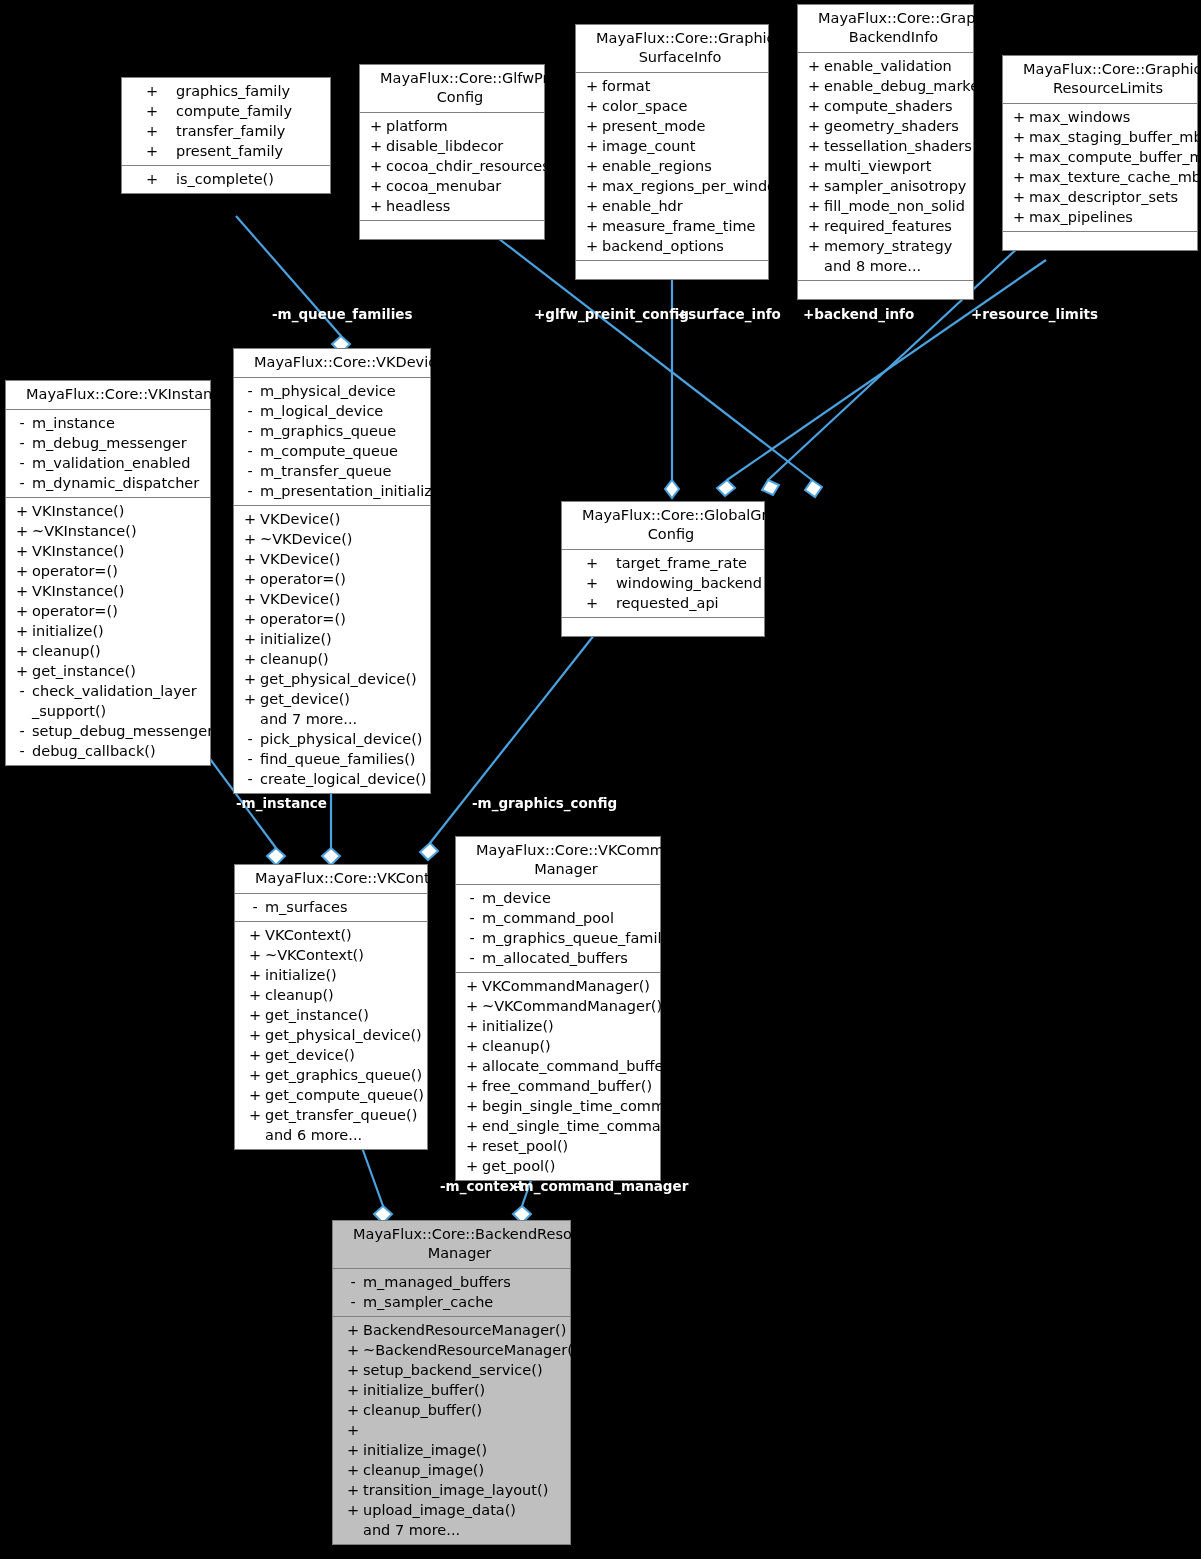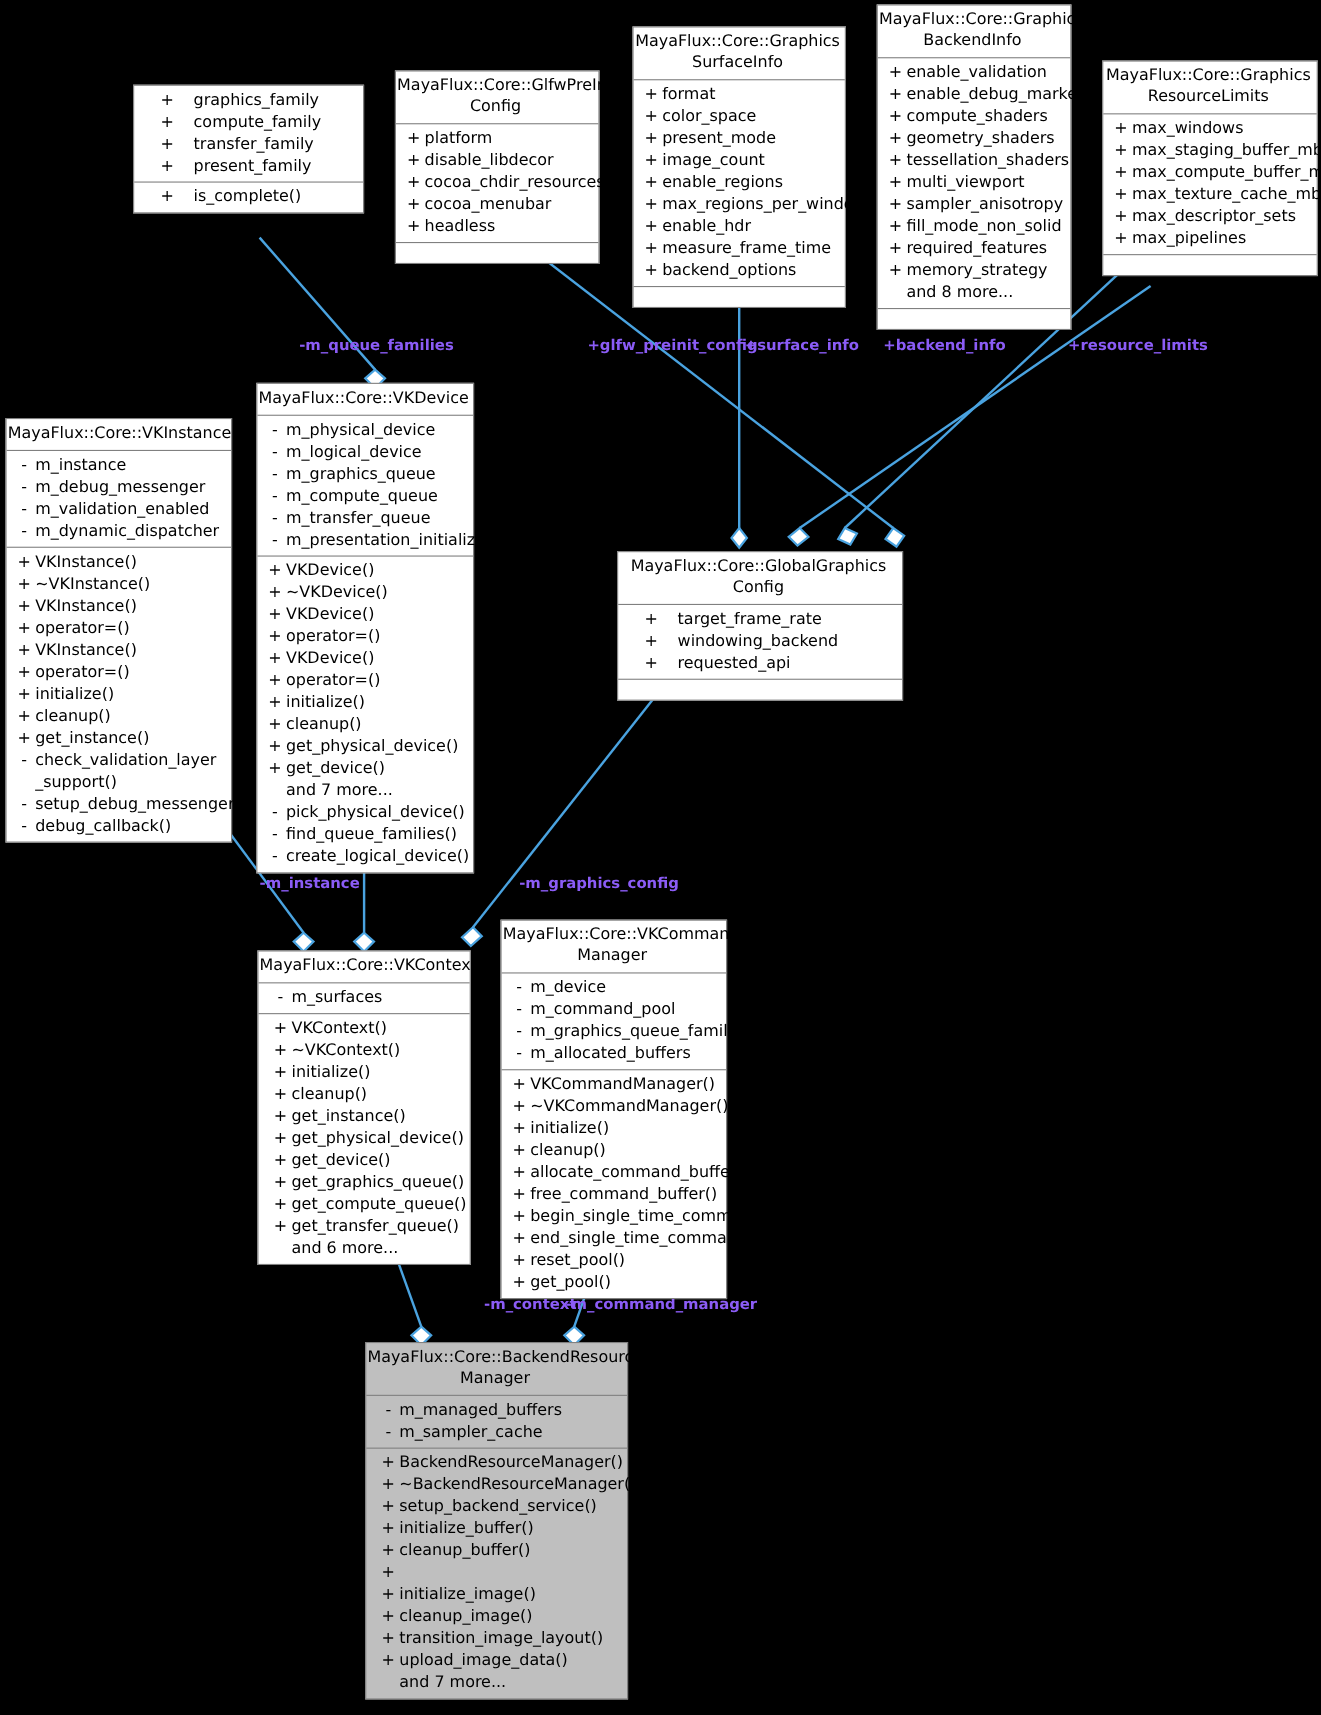--- a/index.html
+++ b/index.html
@@ -30,21 +30,21 @@
     border: 1px solid #808080;
     color: #000000;
   }
   .umlbox.highlight {
     background: #bfbfbf;
   }
   .umlbox .title {
     text-align: center;
     font-size: 14.5px;
     line-height: 19px;
-    padding: 4px 4px 5px 1px;
+    padding: 4px 4px 5px 20px;
     border-bottom: 1px solid #808080;
     white-space: pre-line;
   }
   .umlbox .compartment {
     border-bottom: 1px solid #808080;
     padding: 3px 0 4px 0;
   }
   .umlbox .compartment:last-child {
     border-bottom: none;
   }
@@ -70,21 +70,21 @@
   }
   
   .row.wide .vis {
     width: 48px;
     flex: 0 0 48px;
   }
   .edgelabel {
     position: absolute;
     font-size: 13.5px;
     font-weight: bold;
-    color: #8b5cf6;
+    color: #ffffff;
     white-space: nowrap;
     font-family: "DejaVu Sans", sans-serif;
   }
 </style>
 </head>
 <body>
 
 <div id="canvas">
 
   <svg class="edges" viewBox="0 0 1201 1559">
@@ -475,21 +475,21 @@
           <span class="vis">-</span>
           <span class="nm">find_queue_families()</span>
         </div>
         <div class="row">
           <span class="vis">-</span>
           <span class="nm">create_logical_device()</span>
         </div>
       </div>
   </div>
 
-  <div class="umlbox" style="left:561px; top:501px; width:260px;">
+  <div class="umlbox" style="left:561px; top:501px; width:204px;">
     <div class="title">MayaFlux::Core::GlobalGraphics
 Config</div>
     <div class="compartment">
         <div class="row wide">
           <span class="vis">+</span>
           <span class="nm">target_frame_rate</span>
         </div>
         <div class="row wide">
           <span class="vis">+</span>
           <span class="nm">windowing_backend</span>

